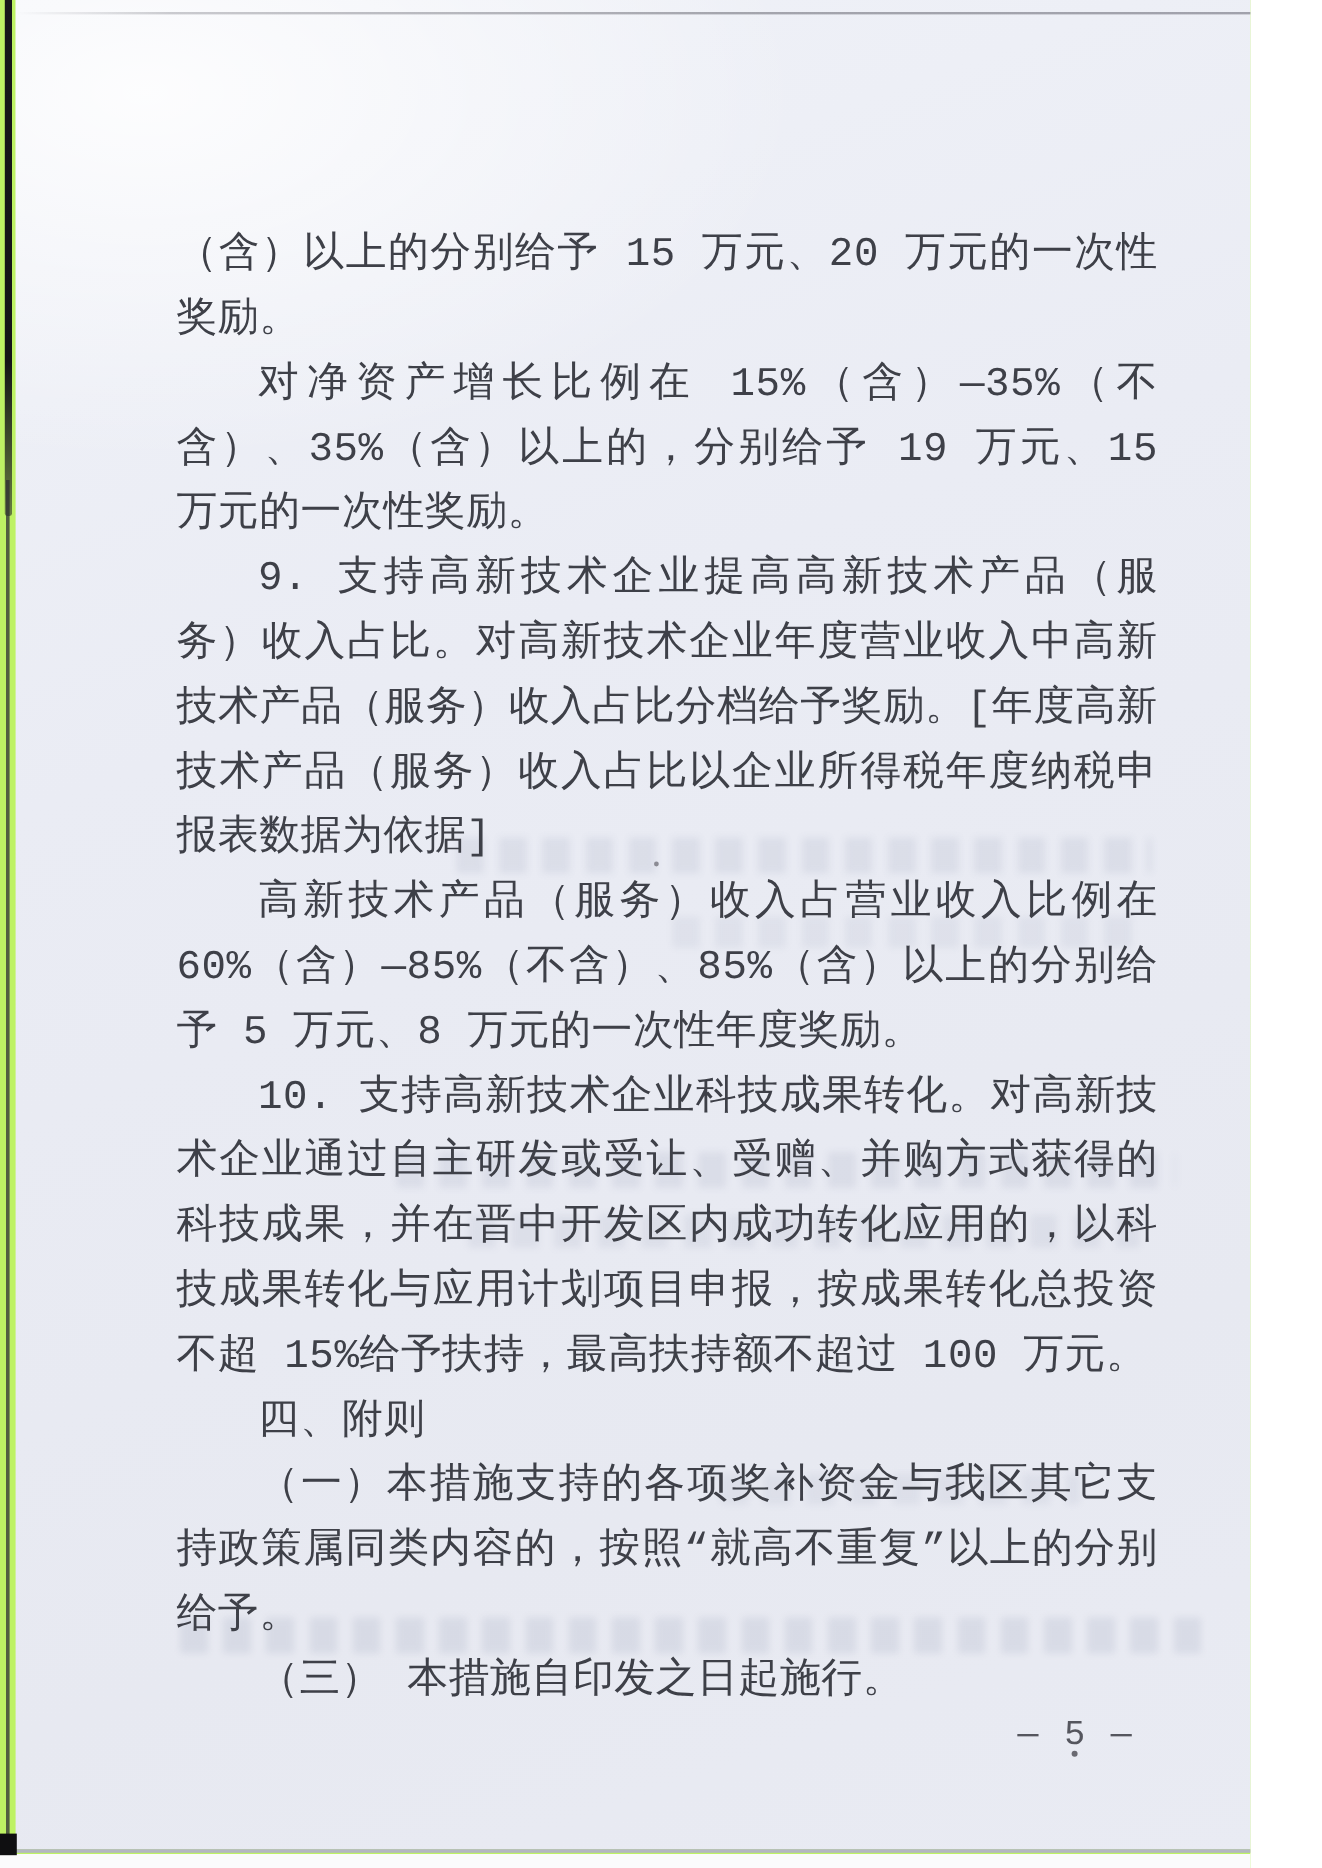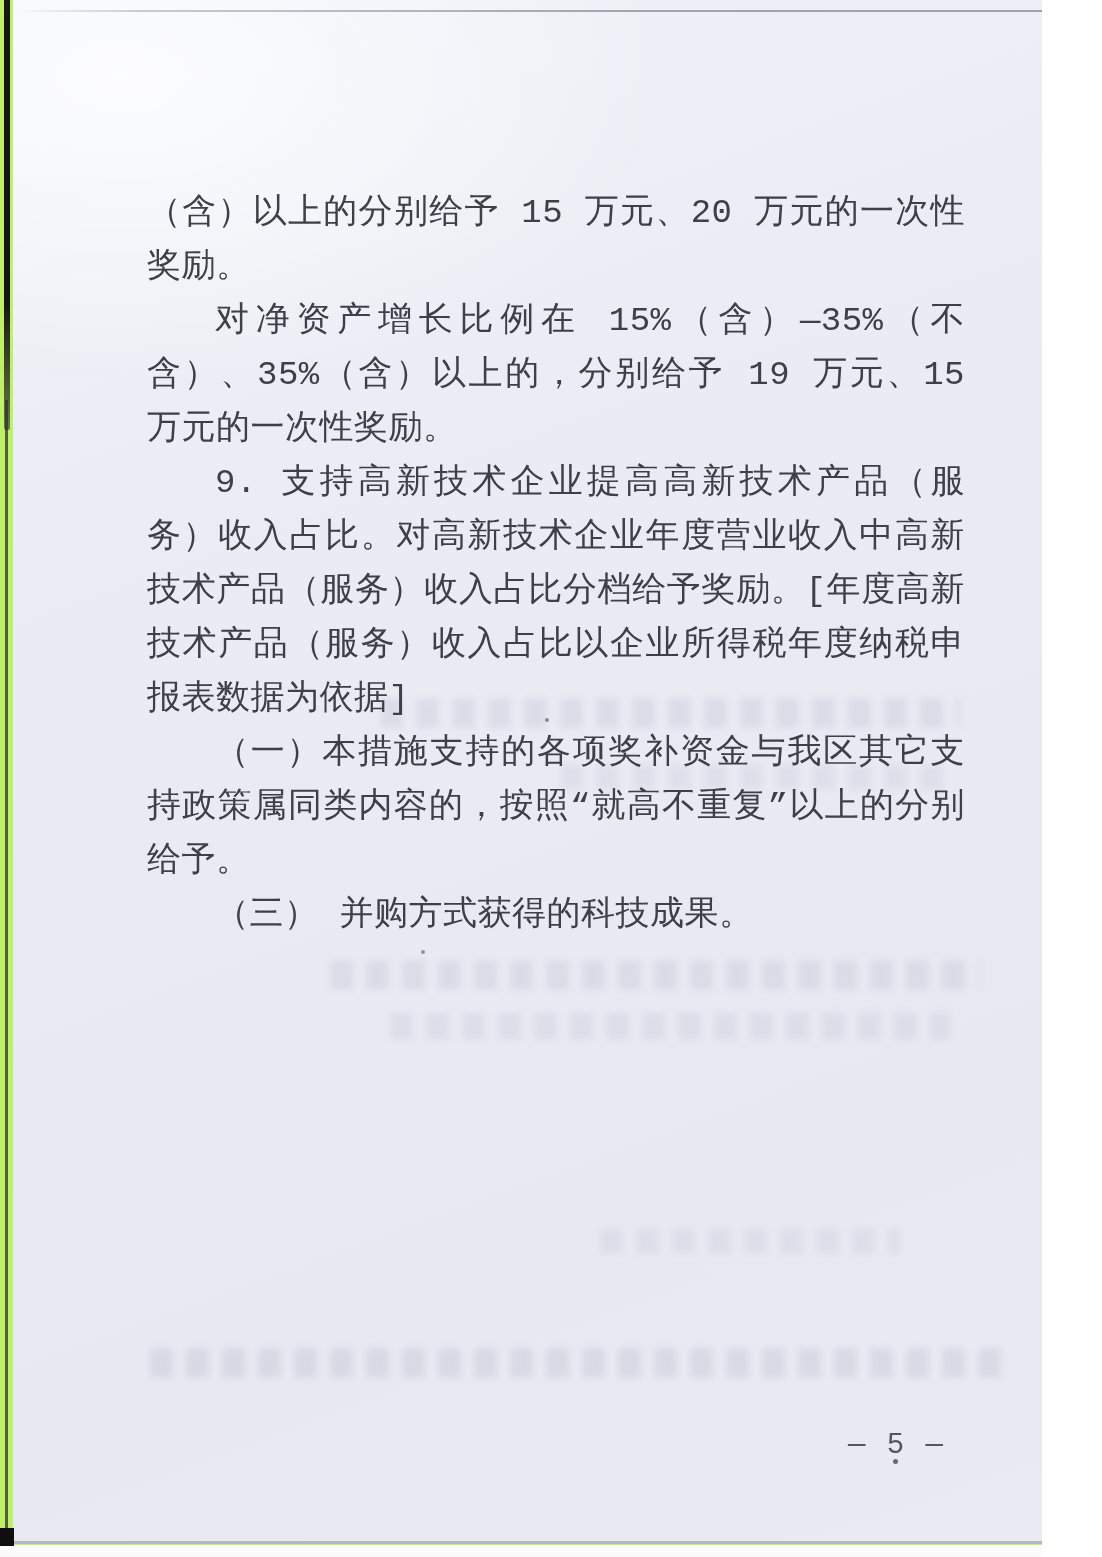--- a/index.html
+++ b/index.html
@@ -129,19 +129,22 @@
 
   <div class="speck speck-1"></div>
   <div class="speck speck-2"></div>
   <div class="speck speck-3"></div>
   <div class="speck speck-4"></div>
 
   <div class="text-block">
     <p class="noindent">（含）以上的分别给予 15 万元、20 万元的一次性奖励。</p>
     <p class="indent">对净资产增长比例在 15%（含）—35%（不含）、35%（含）以上的，分别给予 19 万元、15 万元的一次性奖励。</p>
     <p class="indent">9. 支持高新技术企业提高高新技术产品（服务）收入占比。对高新技术企业年度营业收入中高新技术产品（服务）收入占比分档给予奖励。[年度高新技术产品（服务）收入占比以企业所得税年度纳税申报表数据为依据]</p>
+    <p class="indent">高新技术产品（服务）收入占营业收入比例在 60%（含）—85%（不含）、85%（含）以上的分别给予 5 万元、8 万元的一次性年度奖励。</p>
+    <p class="indent">10. 支持高新技术企业科技成果转化。对高新技术企业通过自主研发或受让、受赠、并购方式获得的科技成果，并在晋中开发区内成功转化应用的，以科技成果转化与应用计划项目申报，按成果转化总投资不超 15%给予扶持，最高扶持额不超过 100 万元。</p>
+    <p class="indent heading">四、附则</p>
     <p class="indent">（一）本措施支持的各项奖补资金与我区其它支持政策属同类内容的，按照“就高不重复”以上的分别给予。</p>
-    <p class="indent">（三） 并购方式获得的科技成果。</p>
+    <p class="indent">（三） 本措施自印发之日起施行。</p>
   </div>
 
   <div class="page-number">— 5 —</div>
 
 </div>
 
 </body></html>

